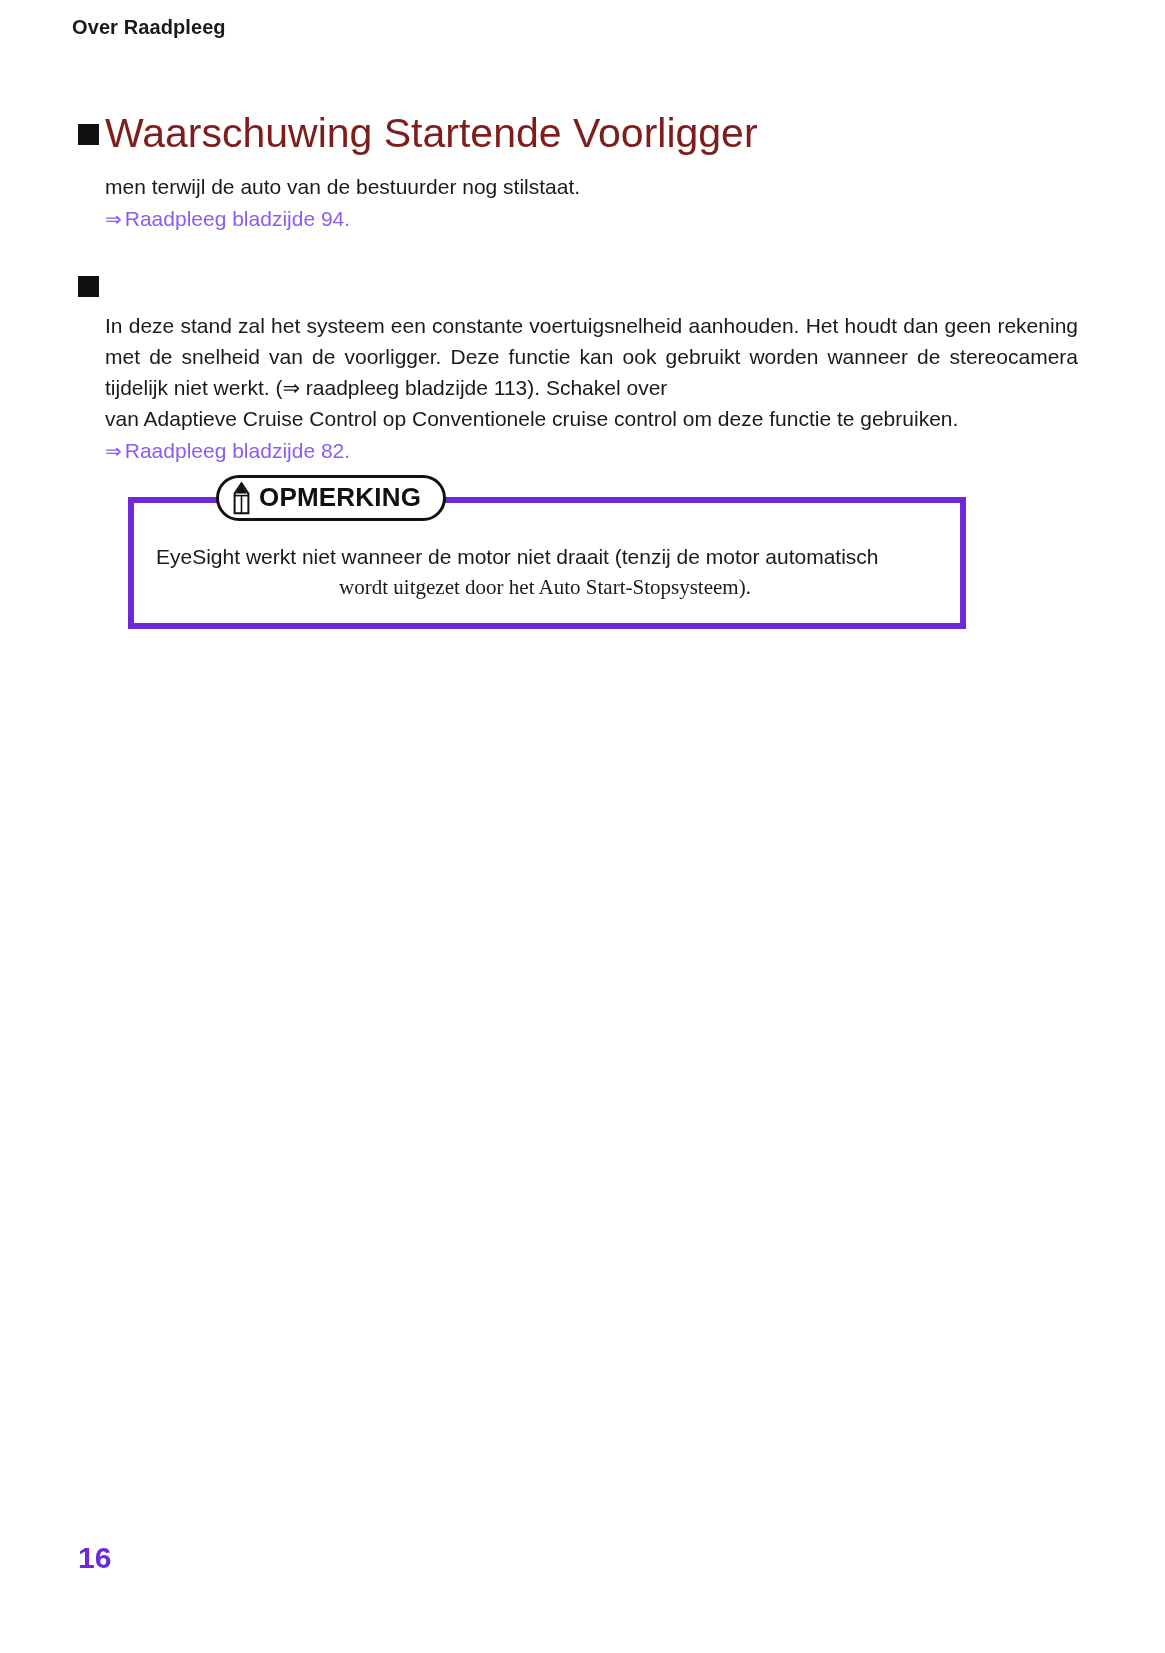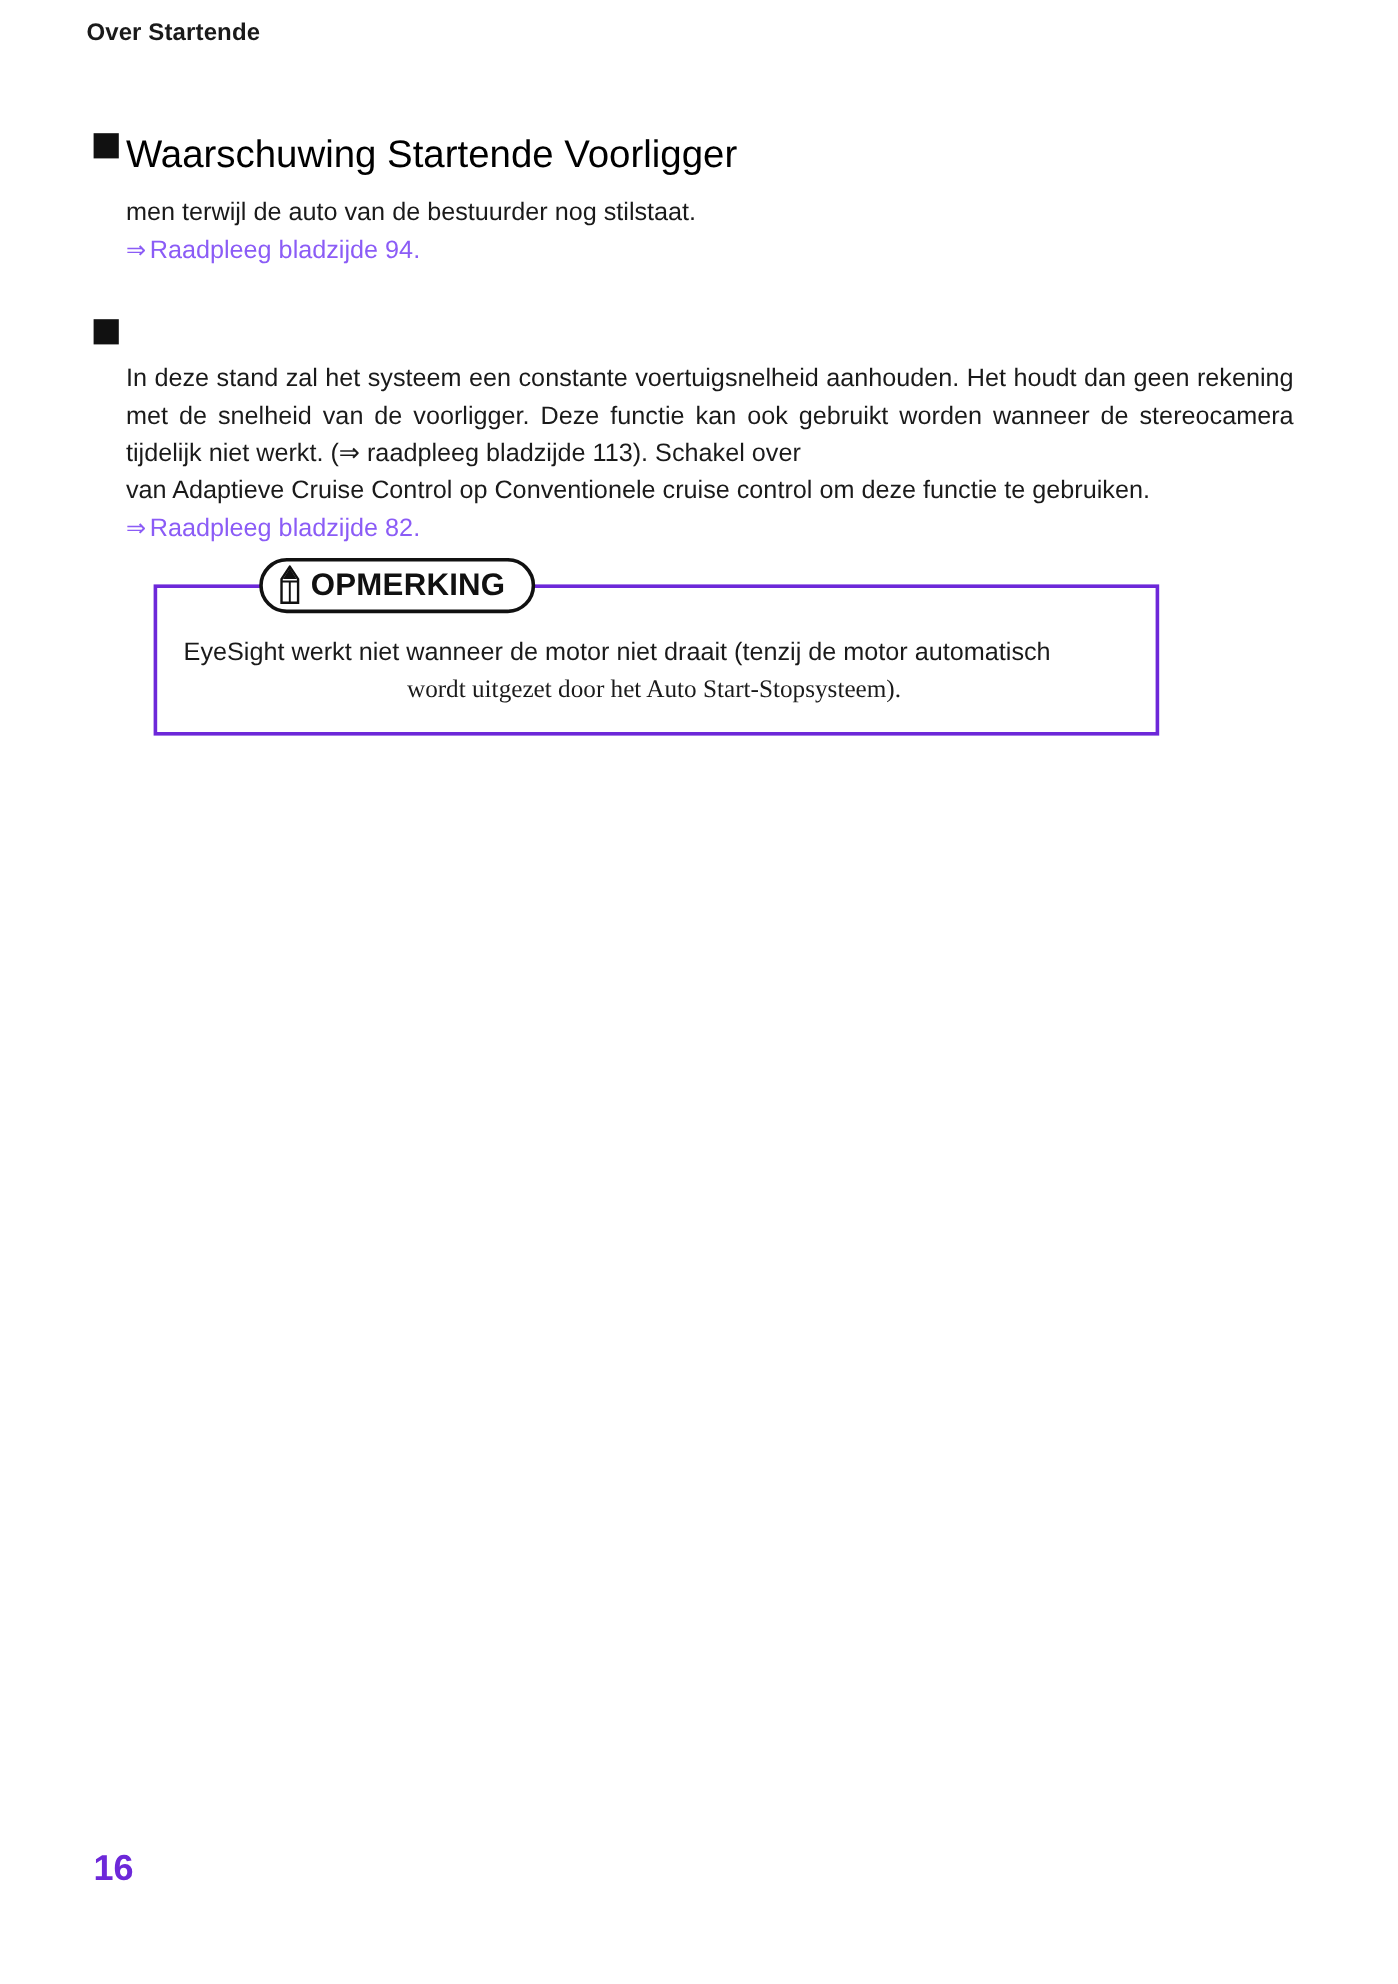--- a/index.html
+++ b/index.html
@@ -37,26 +37,27 @@
   
   .content {
     position: absolute;
     top: 110px;
     left: 78px;
     width: 1010px;
   }
 
   
   .section-heading {
-    font-size: 32px;
+    font-size: 41px;
     font-weight: 400;
     line-height: 1.15;
-    color: #000000;
+    color: #7f1d1d;
     margin: 0 0 14px 0;
     display: flex;
+    align-items: center;
     white-space: nowrap;
   }
   .heading-bullet {
     display: inline-block;
     width: 21px;
     height: 21px;
     background: #111111;
     margin-right: 6px;
     flex: none;
     position: relative;
@@ -97,21 +98,21 @@
     padding-right: 3px;
   }
 
   
   .note-wrap {
     position: relative;
     margin: 30px 0 0 50px;
     width: 838px;
   }
   .note-box {
-    border: 3px solid #6d28d9;
+    border: 6px solid #6d28d9;
     box-sizing: border-box;
     width: 838px;
     min-height: 113px;
     padding: 38px 26px 20px 22px;
   }
   .note-badge {
     position: absolute;
     top: -22px;
     left: 88px;
     height: 46px;
@@ -161,21 +162,21 @@
     font-size: 30px;
     font-weight: 700;
     color: #6d28d9;
   }
 </style>
 </head>
 <body>
 
 <div class="page">
 
-  <div class="running-header">Over Startende</div>
+  <div class="running-header">Over Raadpleeg</div>
 
   <div class="content">
 
     <div class="section-block">
 
       <h2 class="section-heading">
         <span class="heading-bullet"></span>
         <span>Waarschuwing Startende Voorligger</span>
       </h2>
 

